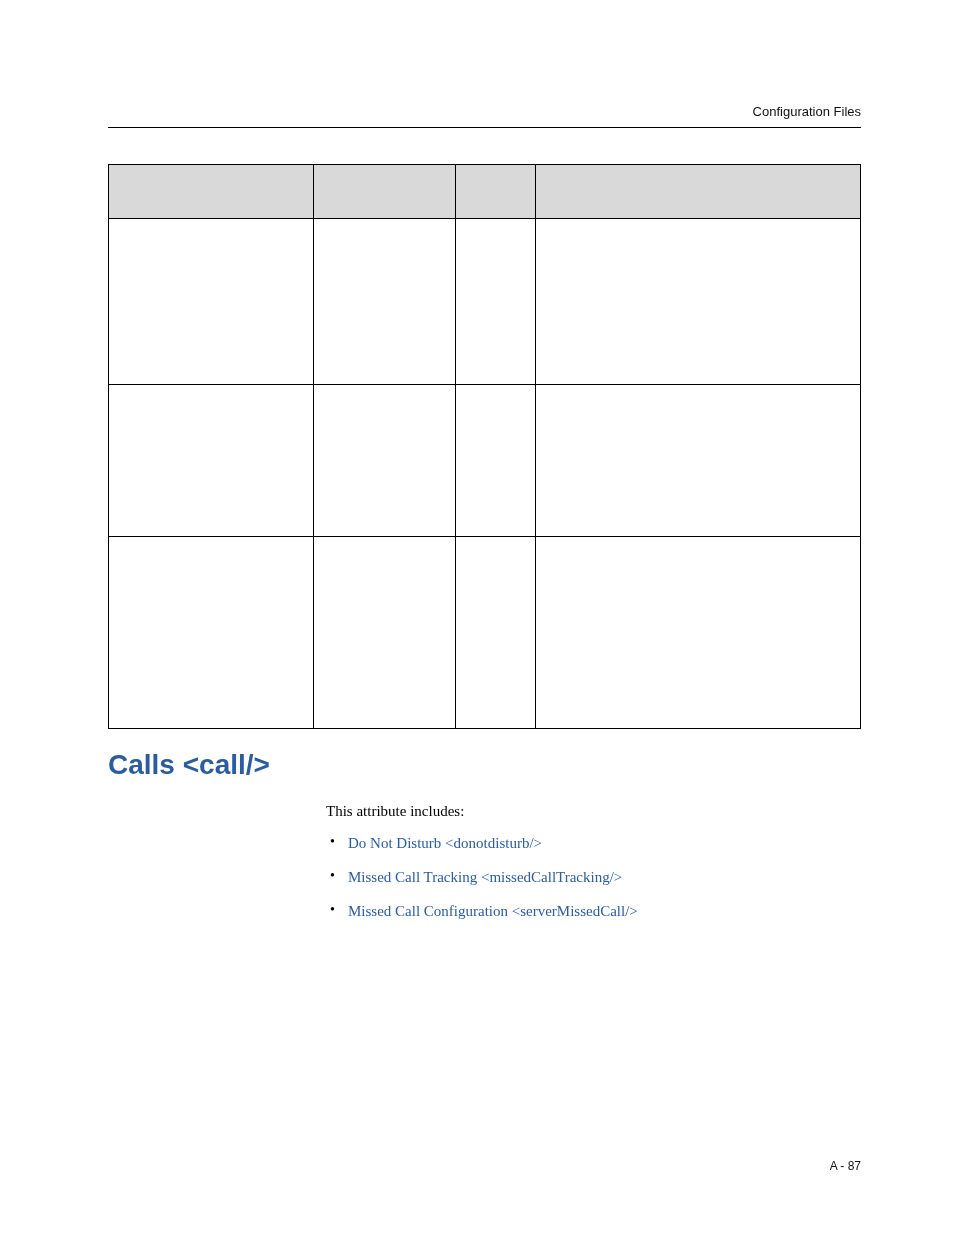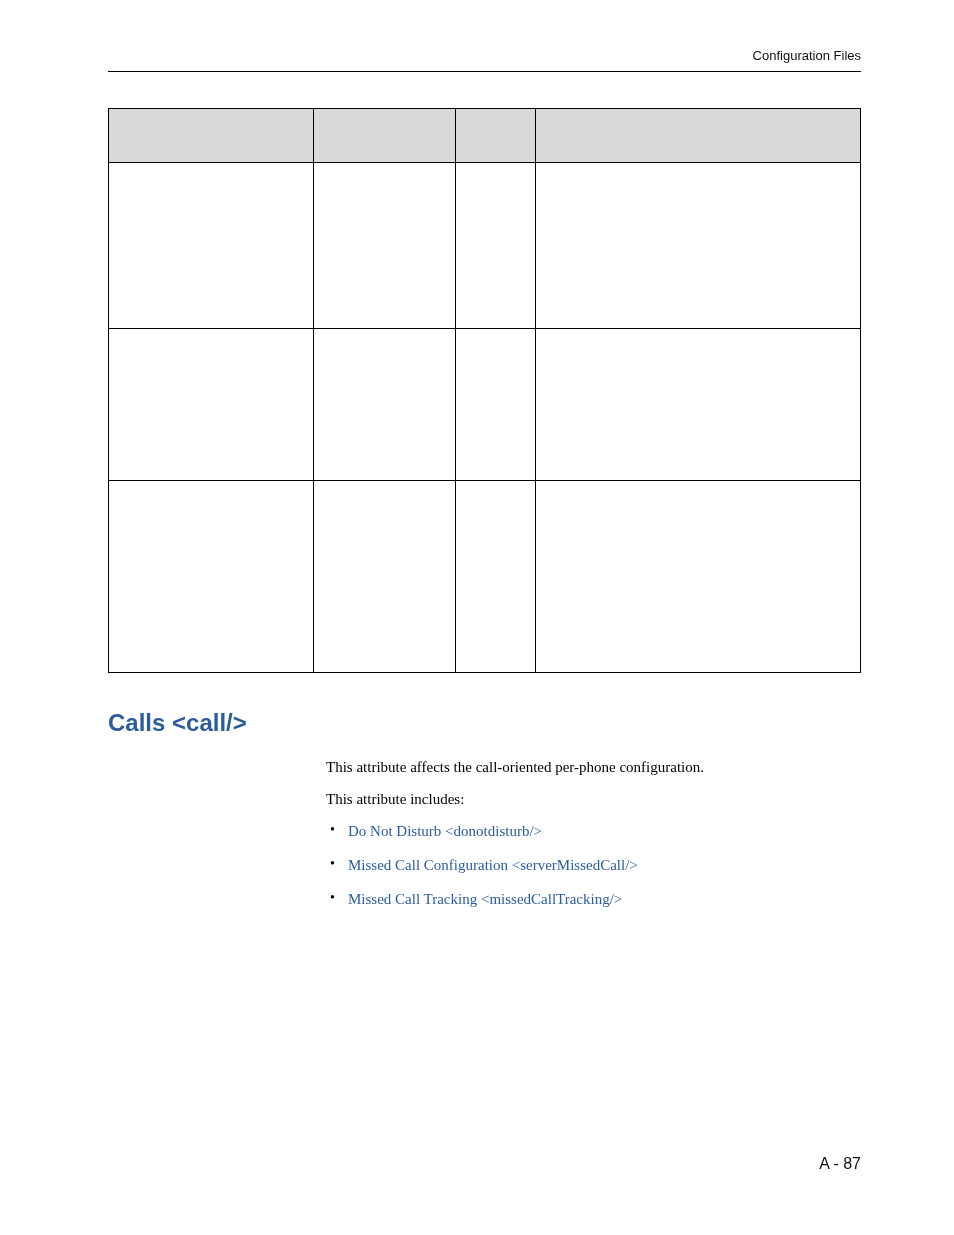--- a/index.html
+++ b/index.html
@@ -7,21 +7,21 @@
     width: 954px;
     height: 1235px;
     background: #ffffff;
     font-family: "Palatino Linotype", "Book Antiqua", Palatino, Georgia, serif;
     color: #000;
     position: relative;
   }
   .page {
     width: 954px;
     height: 1235px;
-    padding: 48px 93px 0 108px;
+    padding: 104px 93px 0 108px;
     position: relative;
   }
   .header-right {
     text-align: right;
     font-size: 13px;
     font-family: "Lucida Sans", "Lucida Grande", "Segoe UI", Arial, sans-serif;
     color: #111;
   }
   .hr {
     border: none;
@@ -45,24 +45,24 @@
   }
   .config-table td {
     border: 1px solid #000;
     vertical-align: top;
   }
   .config-table tr.r1 td { height: 166px; }
   .config-table tr.r2 td { height: 152px; }
   .config-table tr.r3 td { height: 192px; }
   .section-heading {
     font-family: "Lucida Sans", "Lucida Grande", "Segoe UI", Arial, sans-serif;
-    font-size: 24px;
+    font-size: 28px;
     font-weight: bold;
     color: #2b5c9d;
-    margin-top: 36px;
+    margin-top: 20px;
   }
   .body-block {
     margin-top: 18px;
     margin-left: 218px;
     font-size: 15px;
     line-height: 1.6;
     color: #000;
   }
   .body-block p { margin-bottom: 8px; }
   .bullet-list {
@@ -82,21 +82,21 @@
     color: #000;
     font-size: 14px;
   }
   .link {
     color: #2b5c9d;
   }
   .footer-num {
     position: absolute;
     bottom: 62px;
     right: 93px;
-    font-size: 16px;
+    font-size: 12px;
     font-family: "Lucida Sans", "Lucida Grande", "Segoe UI", Arial, sans-serif;
     color: #111;
   }
 </style>
 </head>
 <body>
 
 <div class="page">
 
   <div class="header-right">Configuration Files</div>
@@ -135,23 +135,22 @@
         <td></td>
         <td></td>
         <td></td>
       </tr>
     </tbody>
   </table>
 
   <h2 class="section-heading">Calls &lt;call/&gt;</h2>
 
   <div class="body-block">
-    <p>This attribute affects the call-oriented per-phone configuration.</p>
     <p>This attribute includes:</p>
     <ul class="bullet-list">
       <li><span class="link">Do Not Disturb &lt;donotdisturb/&gt;</span></li>
+      <li><span class="link">Missed Call Tracking &lt;missedCallTracking/&gt;</span></li>
       <li><span class="link">Missed Call Configuration &lt;serverMissedCall/&gt;</span></li>
-      <li><span class="link">Missed Call Tracking &lt;missedCallTracking/&gt;</span></li>
     </ul>
   </div>
 
   <div class="footer-num">A - 87</div>
 </div>
 
 </body></html>

